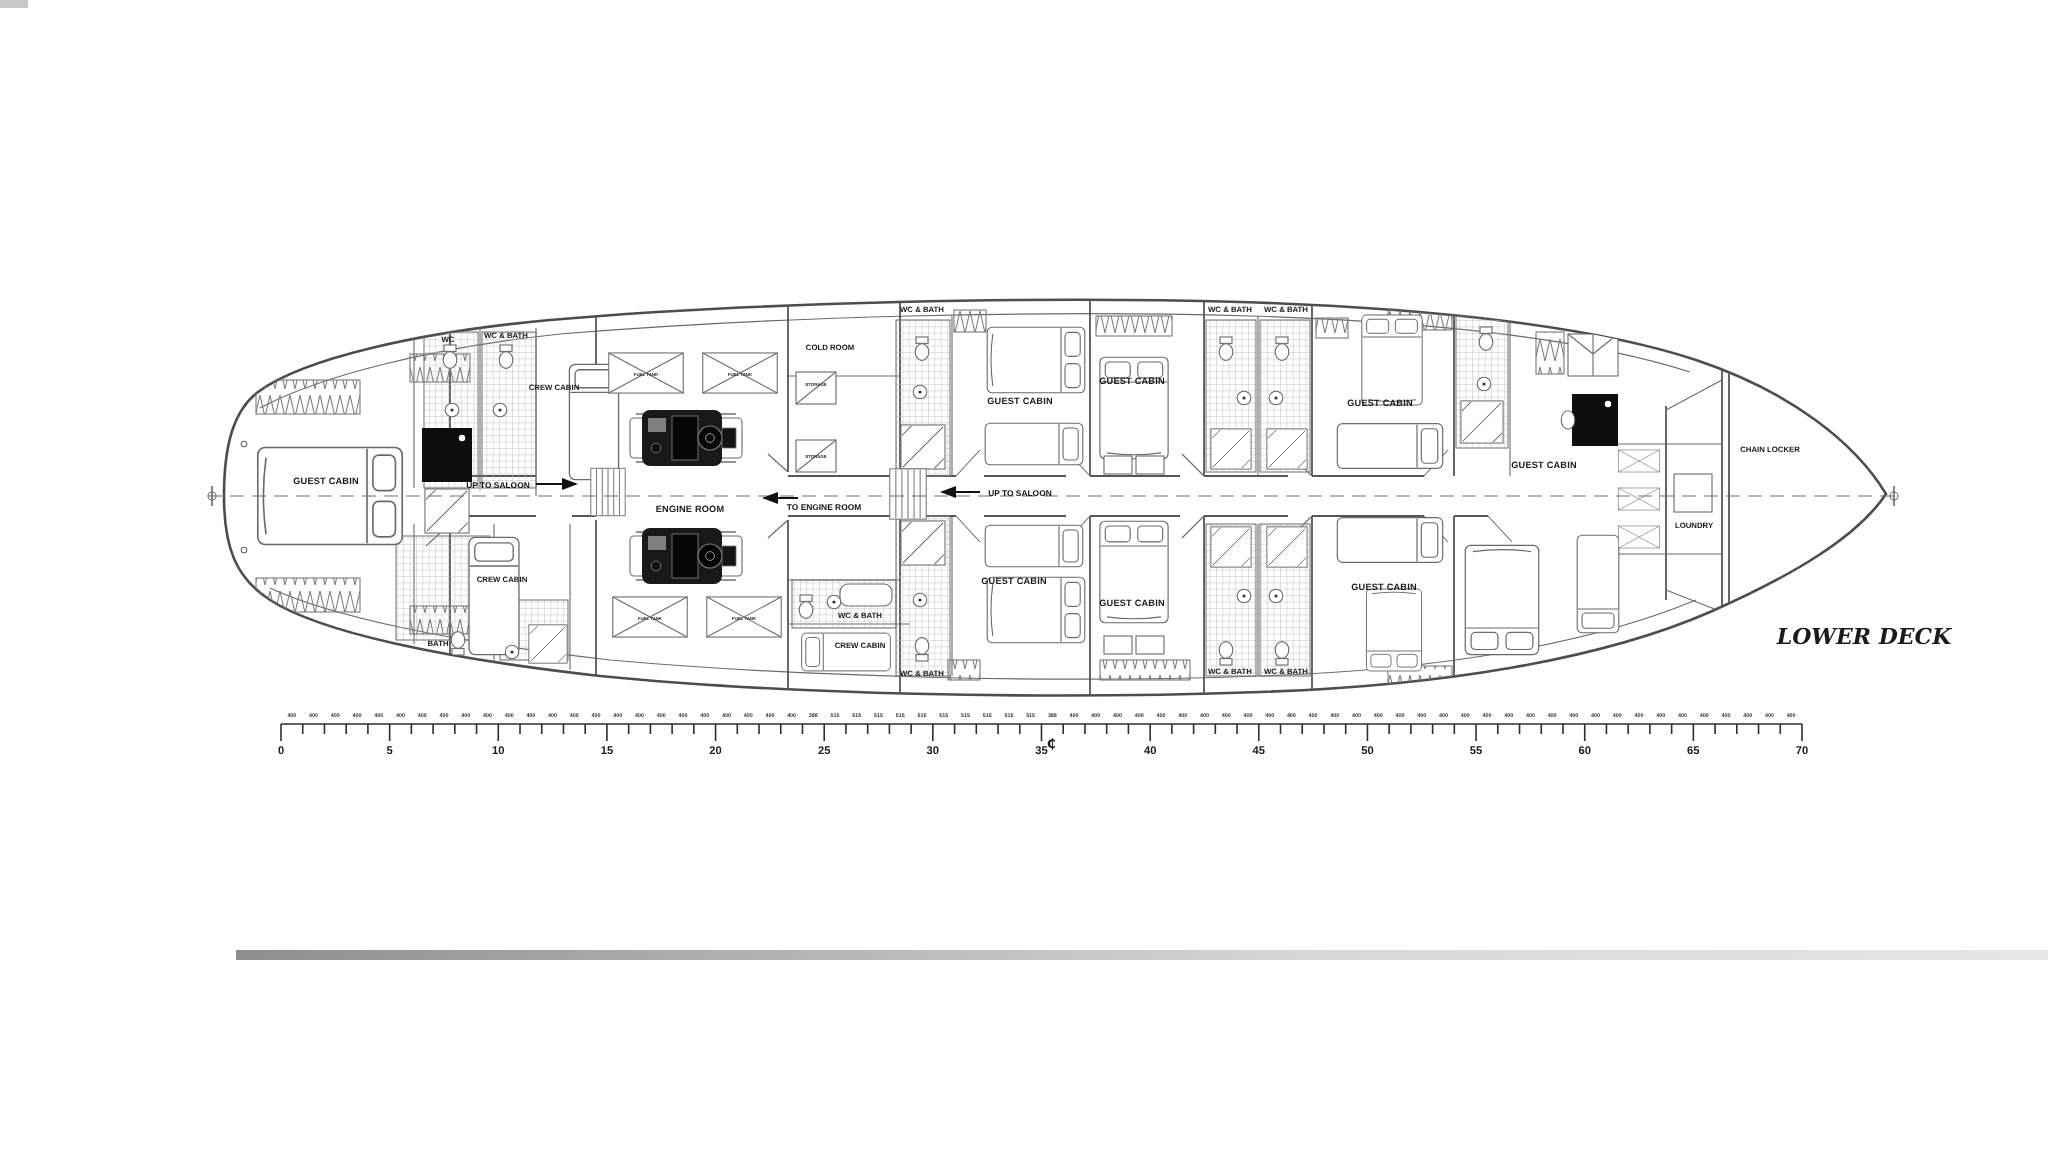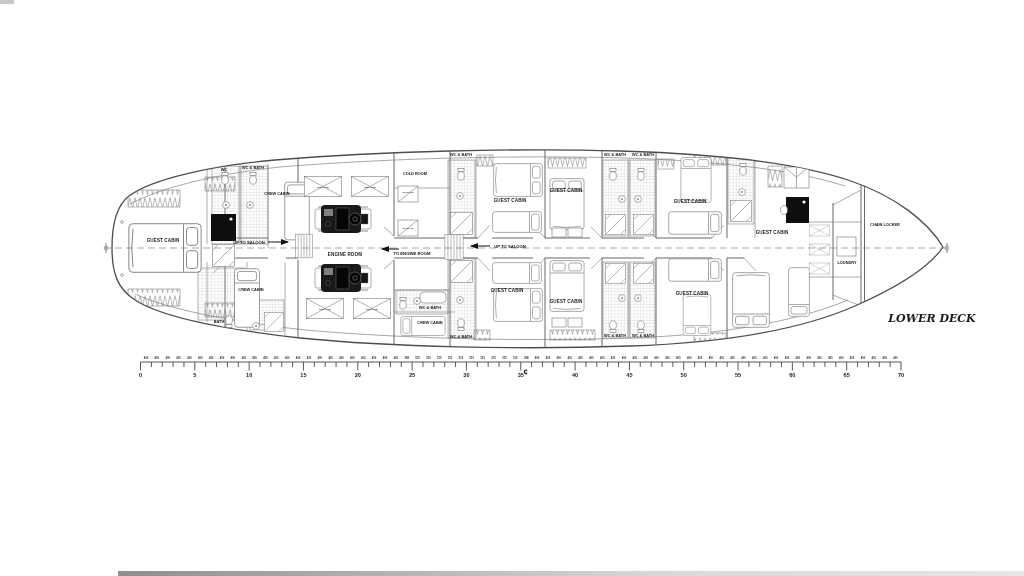--- a/index.html
+++ b/index.html
@@ -1,16 +1,16 @@
 <!DOCTYPE html>
 <html><head>
 <meta charset="utf-8">
 <style>
   html,body{margin:0;padding:0;background:#fff;}
-  .stage{position:relative;width:1024px;height:576px;background:#fff;overflow:hidden;
+  .stage{position:relative;width:1024px;height:480px;background:#fff;overflow:hidden;
          font-family:"Liberation Sans",sans-serif;}
   svg{position:absolute;left:0;top:0;}
   .w1{stroke:#4d4d4d;stroke-width:1.3;fill:#ffffff;}
   .w1b{stroke:#6b6b6b;stroke-width:.6;fill:none;}
   .w2{stroke:#565656;stroke-width:.9;fill:none;stroke-linecap:butt;}
   .w3{stroke:#6a6a6a;stroke-width:.55;fill:#ffffff;}
   .w3n{stroke:#6a6a6a;stroke-width:.55;fill:none;}
   .hat{stroke:#7a7a7a;stroke-width:.55;fill:url(#tile);}
   .zzr{stroke:#7a7a7a;stroke-width:.55;fill:url(#zz);}
   .blk{fill:#0e0e0e;stroke:none;}

